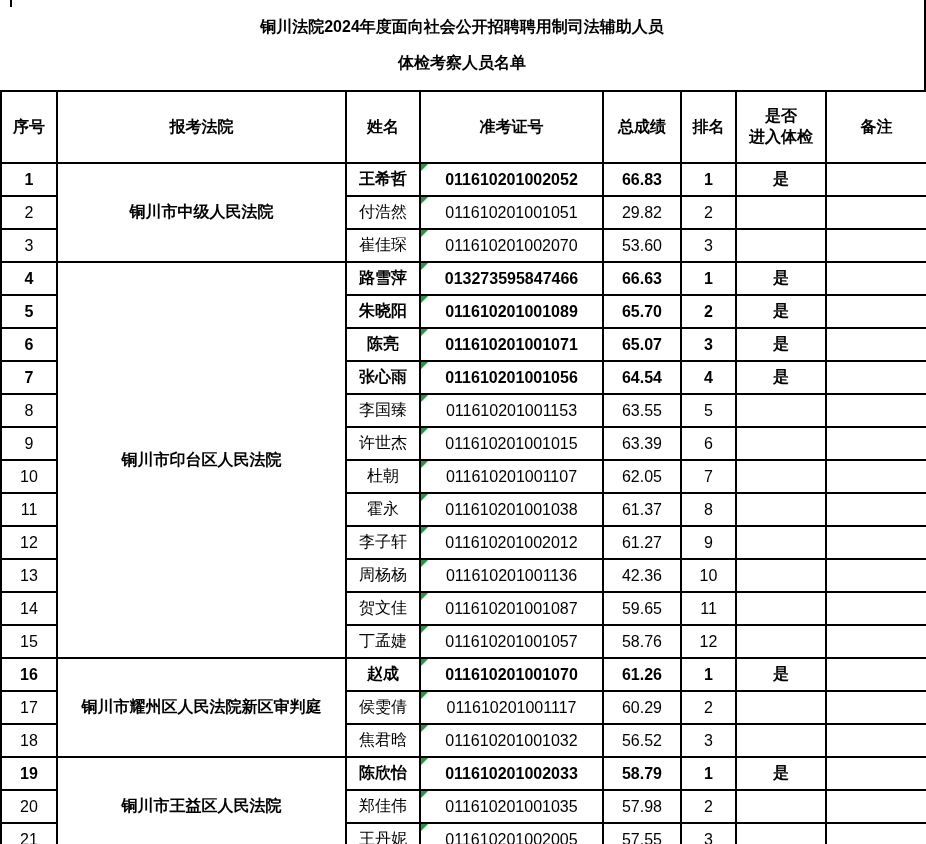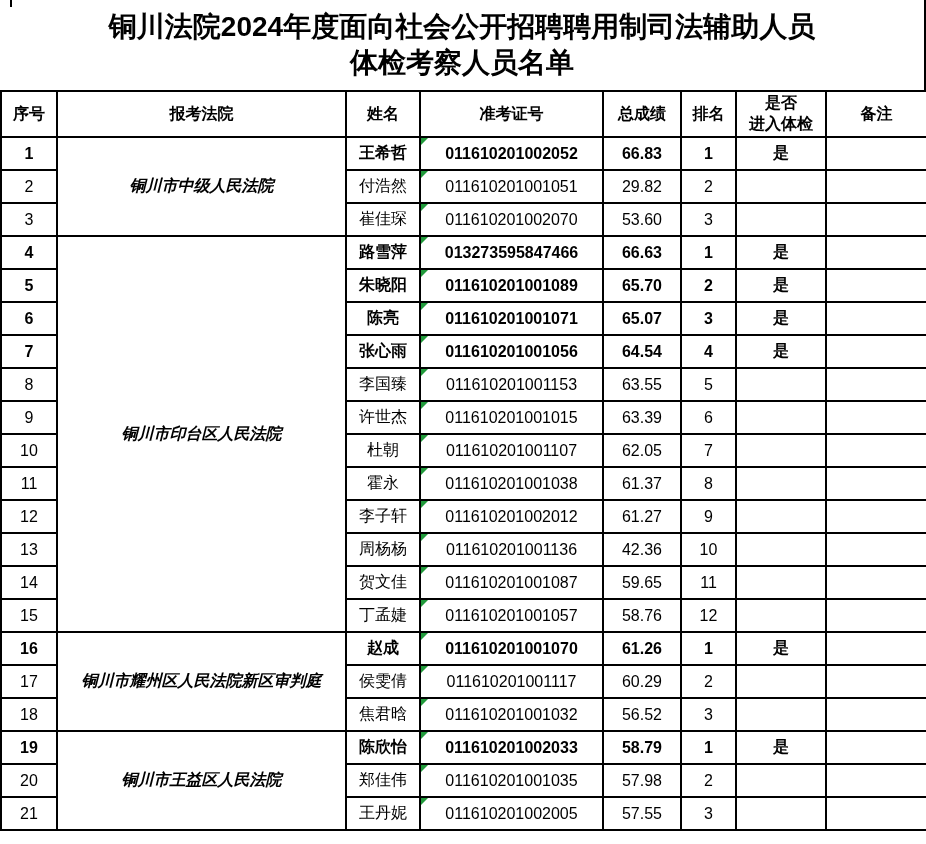--- a/index.html
+++ b/index.html
@@ -12,42 +12,42 @@
     overflow: hidden;
   }
   .page { position: relative; width: 926px; height: 844px; }
 
   
   .artifact { position: absolute; top: 0; left: 10px; width: 2px; height: 7px; background: #000; }
 
   .title-block {
     width: 926px; height: 90px;
     display: flex; flex-direction: column; justify-content: center; align-items: center;
-    font-weight: 700; font-size: 28px; line-height: 36px;
+    font-weight: 700; font-size: 16px; line-height: 36px;
     border-right: 2px solid var(--line);
     text-align: center;
   }
 
   table.roster {
     width: 926px;
     table-layout: fixed;
     border-collapse: collapse;
   }
   .roster th, .roster td {
     border: 2px solid var(--line);
     text-align: center; vertical-align: middle;
     padding: 0 2px; position: relative;
     font-size: 16px; font-weight: 400;
     overflow: hidden;
   }
-  .roster thead tr { height: 46px; }
+  .roster thead tr { height: 72px; }
   .roster thead th { font-weight: 700; white-space: pre-line; line-height: 1.3; }
   .roster tbody tr { height: 33px; }
 
-  td.cell-court { font-weight: 700; font-style: italic; }
+  td.cell-court { font-weight: 700; }
   tr.hl td { font-weight: 700; }
 
   .tri {
     position: absolute; top: 0; left: 0;
     width: 0; height: 0;
     border-top: 7px solid var(--marker);
     border-right: 7px solid transparent;
   }
 
   .col-no     { width: 56px; }

